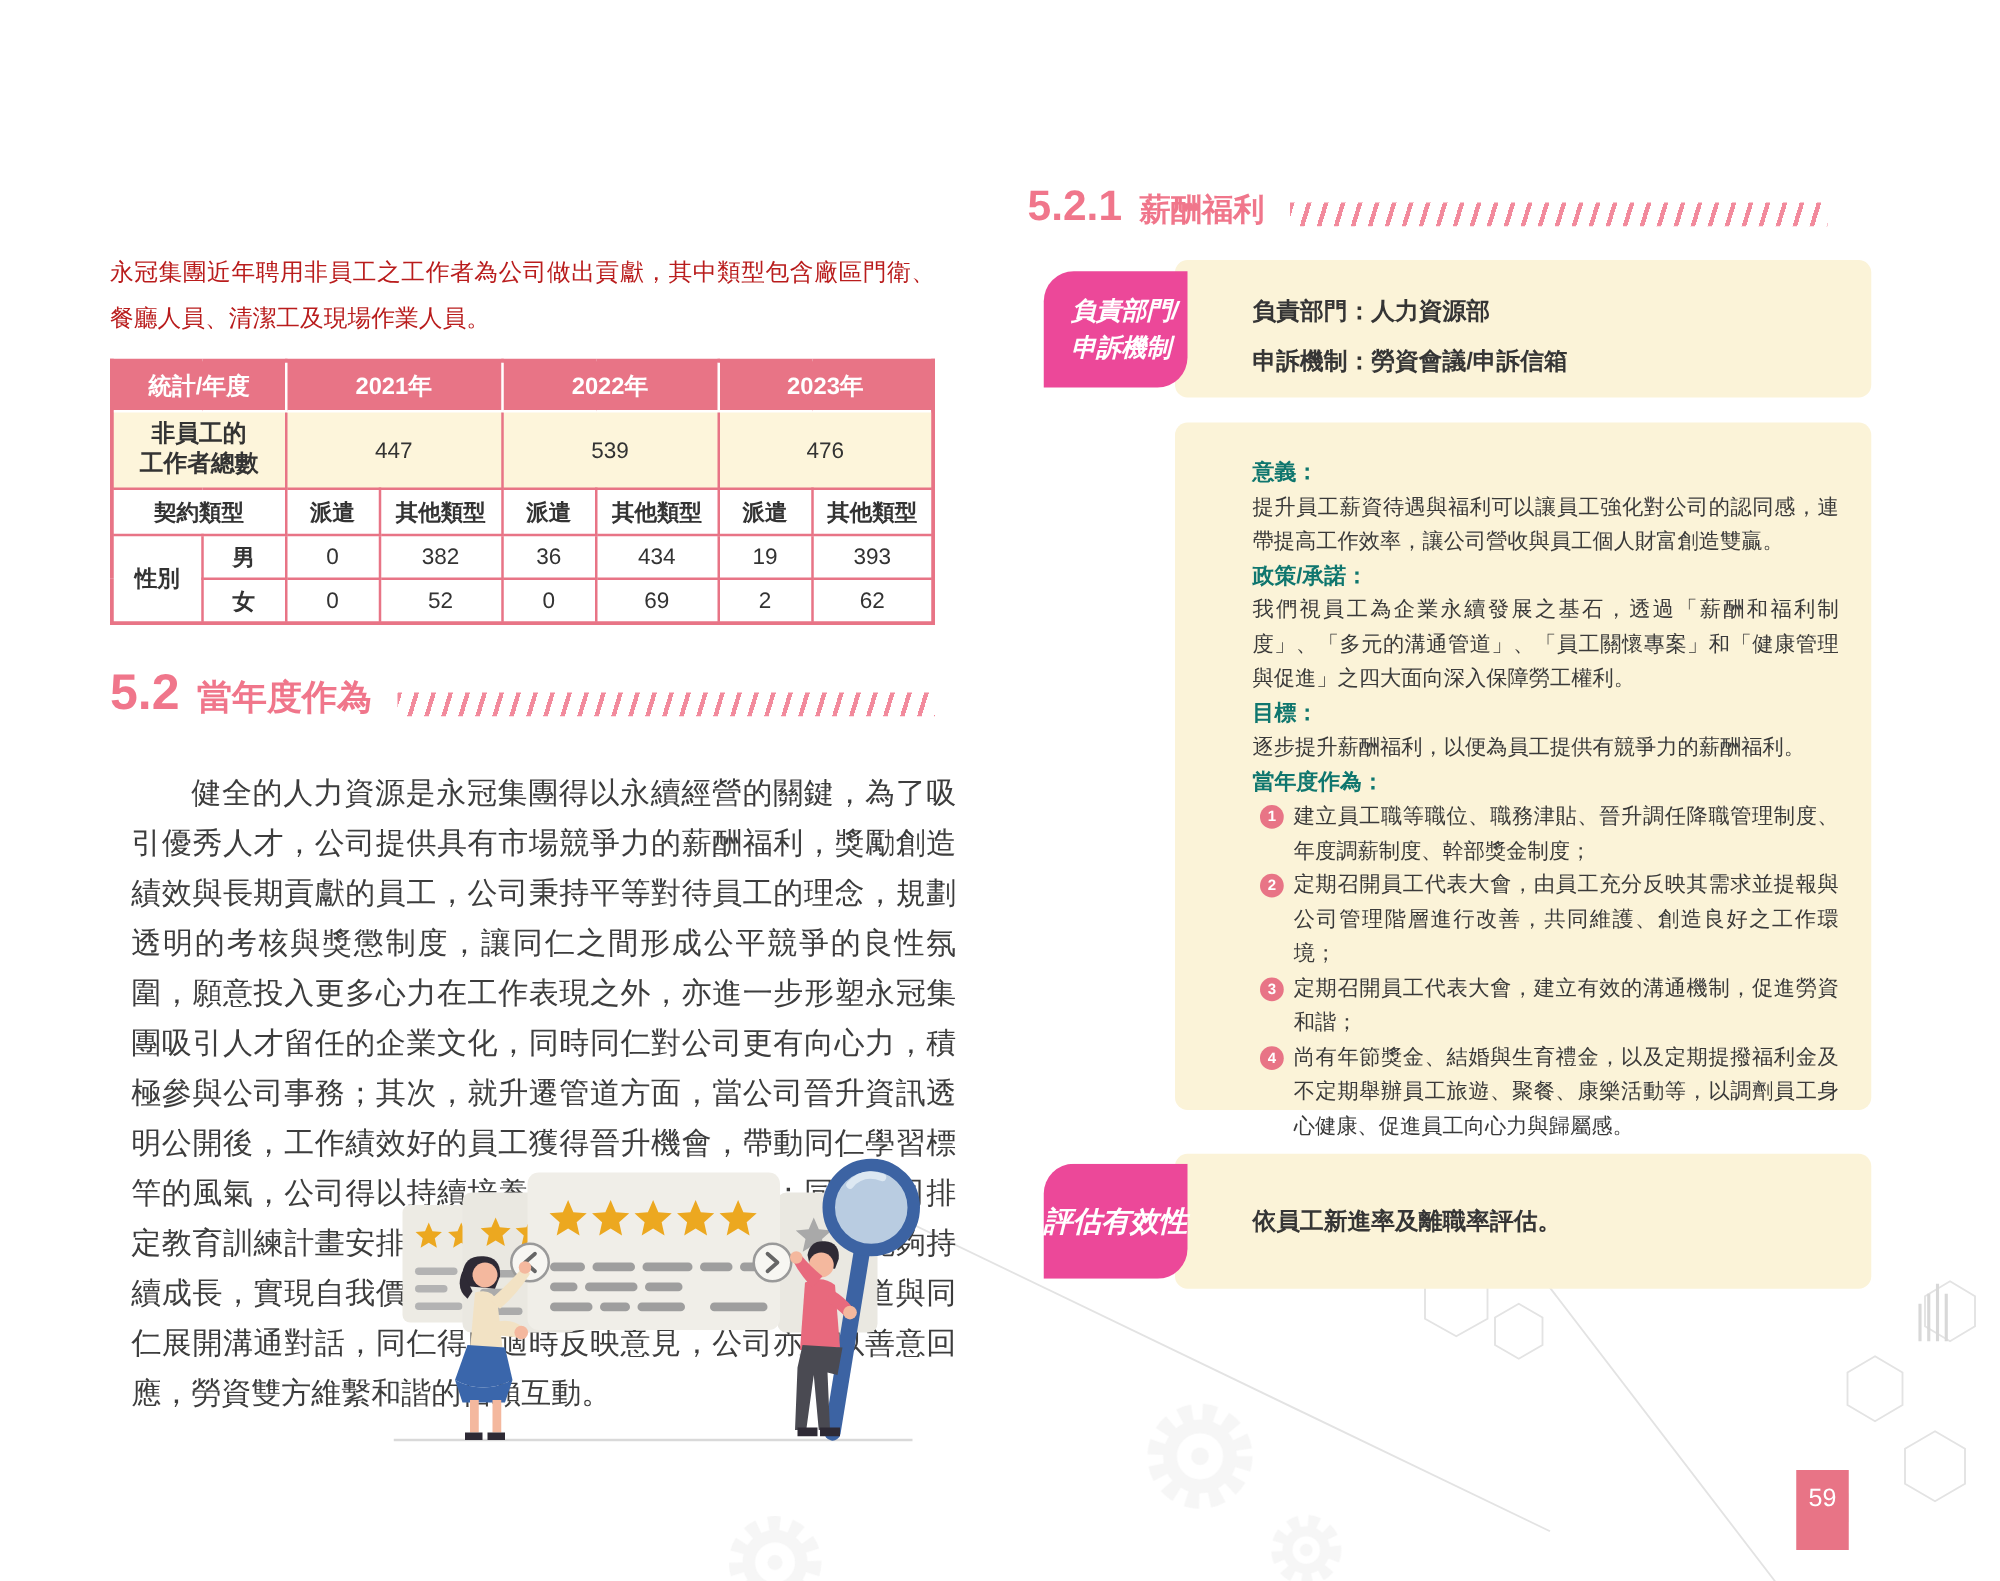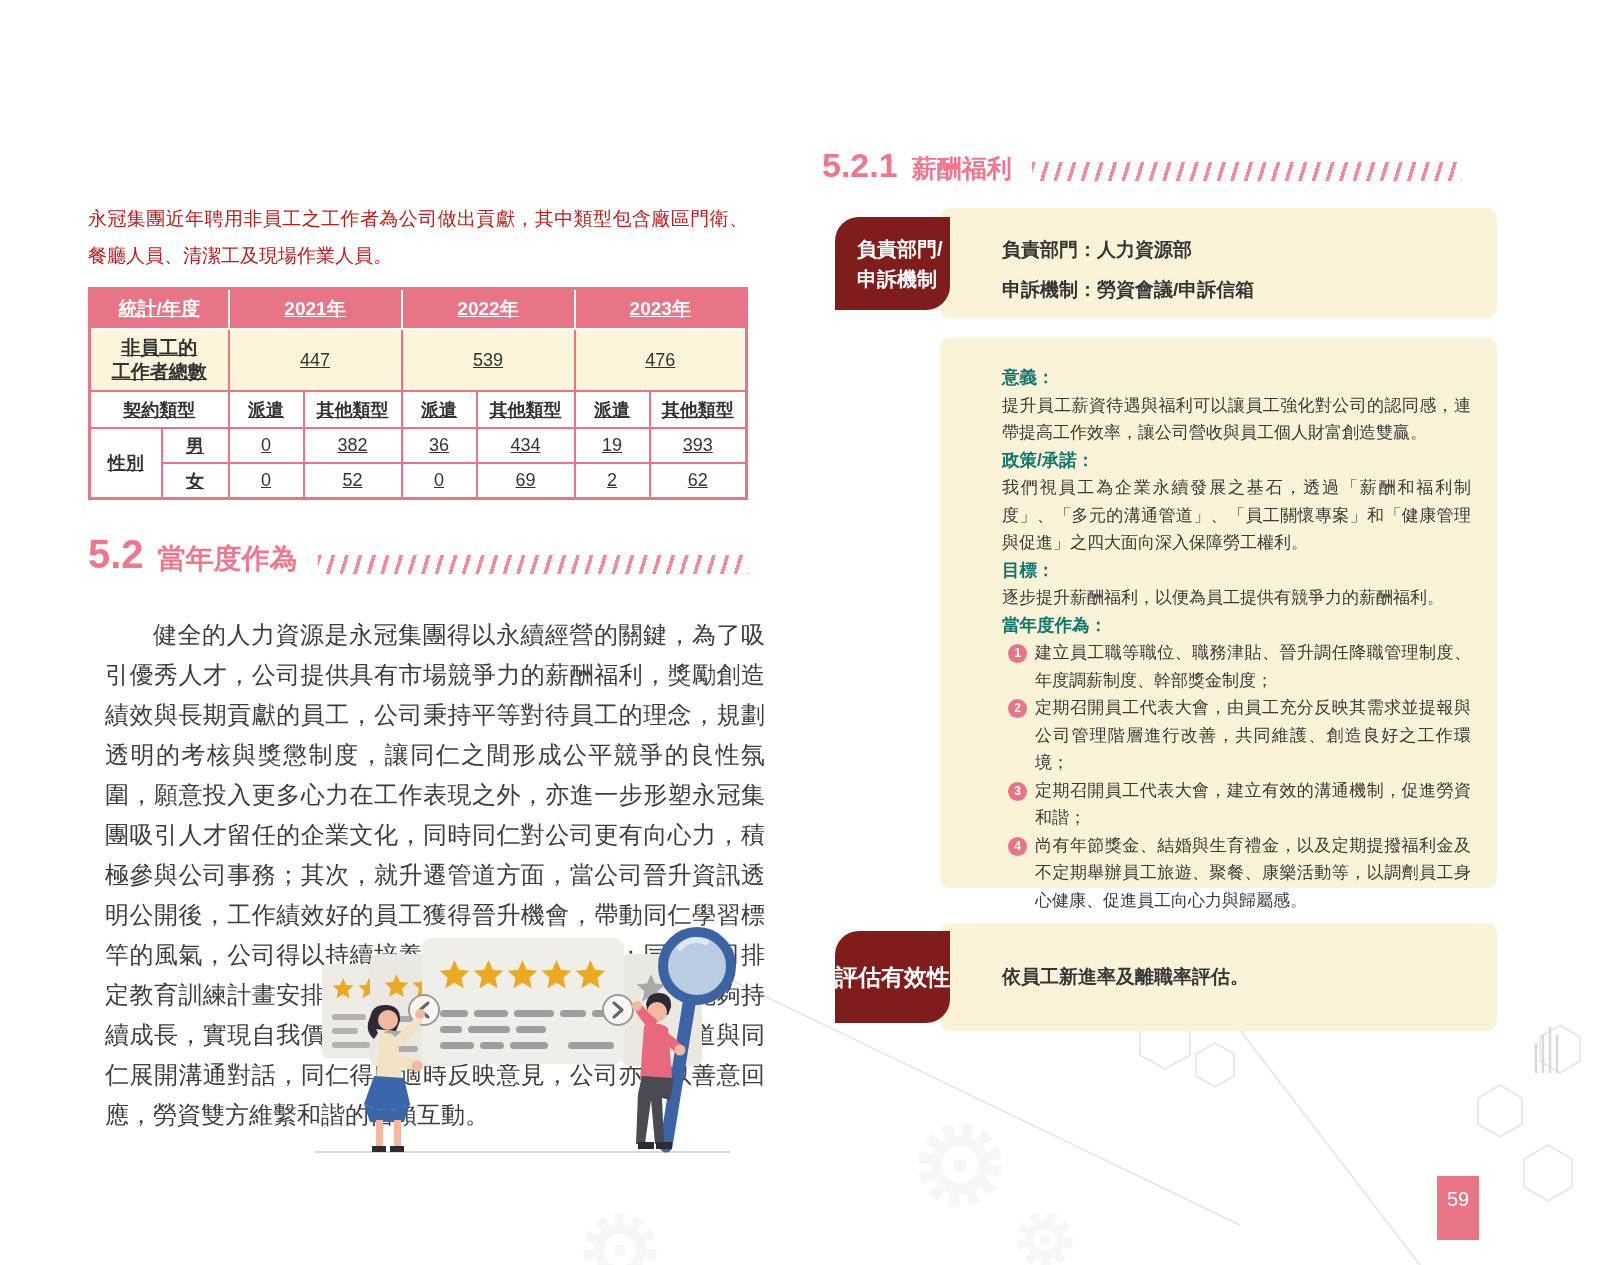--- a/index.html
+++ b/index.html
@@ -5,21 +5,21 @@
   html,body{margin:0;padding:0;background:#ffffff;}
   .page{position:relative;width:1600px;height:1265px;background:#ffffff;overflow:hidden;
         font-family:"Liberation Sans","DejaVu Sans",sans-serif;color:#3c3c3c;}
   
   .bg-deco{position:absolute;left:0;bottom:0;width:1600px;height:300px;pointer-events:none;}
   
   .intro{position:absolute;left:88px;top:200px;width:660px;font-size:19px;line-height:37px;
          text-align:justify;color:#b91c1c;margin:0;}
   .ne-table{position:absolute;left:88px;top:287px;border-collapse:collapse;table-layout:fixed;
             border:3px solid #e87486;font-size:18px;color:#333;}
-  .ne-table td,.ne-table th{border:2px solid #e87486;text-align:center;vertical-align:middle;padding:0;text-decoration:underline;}
+  .ne-table td,.ne-table th{border:2px solid #e87486;text-align:center;vertical-align:middle;padding:0;}
   .ne-table th{background:#e87486;color:#ffffff;font-weight:bold;font-size:19px;border-color:#ffffff;height:38px;}
   .ne-table .cream{background:#fdf5db;}
   .ne-table .total-label{font-weight:bold;line-height:24px;}
   .ne-table .zh{font-weight:bold;}
   .ne-table .num{font-weight:normal;font-size:18px;}
   .row-total td{height:60px;font-size:19px;}
   .row-contract td{height:35px;}
   .row-sex td{height:33px;}
   
   .sec-head{position:absolute;display:flex;align-items:baseline;}
@@ -28,22 +28,22 @@
   .slashes{align-self:flex-end;height:19px;margin-left:20px;margin-bottom:4px;
     background:repeating-linear-gradient(107deg,#f28a9c 0px,#f28a9c 3.5px,transparent 3.5px,transparent 13px);}
   .h52 .sec-num{font-size:40px;}
   .h52 .sec-title{font-size:28px;}
   .h521 .sec-num{font-size:34px;}
   .h521 .sec-title{font-size:25px;}
   .body52{position:absolute;left:88px;top:598px;width:660px;margin:17px;font-size:24px;line-height:40px;
           text-align:justify;text-indent:2em;color:#3d3d3d;}
   
   .ybox{position:absolute;background:#fbf3d8;border-radius:10px;}
-  .plabel{position:absolute;background:#7f1d1d;color:#ffffff;font-weight:bold;
-          border-radius:24px 0 24px 0;display:flex;flex-direction:column;justify-content:center;z-index:2;}
+  .plabel{position:absolute;background:#ec4899;color:#ffffff;font-weight:bold;
+          border-radius:24px 0 24px 0;display:flex;flex-direction:column;justify-content:center;z-index:2;font-style:italic;}
   .box1-label{left:835px;top:217px;width:115px;height:93px;font-size:20px;line-height:30px;padding-left:22px;box-sizing:border-box;}
   .box1{left:940px;top:208px;width:557px;height:110px;}
   .box1-content{padding:22px 30px 0 62px;font-size:19px;line-height:40px;font-weight:600;color:#353535;}
   .box2-label{left:835px;top:348px;width:115px;height:530px;font-size:20px;align-items:center;}
   .box2{left:940px;top:338px;width:557px;height:550px;}
   .box2-content{padding:26px 26px 0 62px;font-size:17px;line-height:27.5px;color:#3a3a3a;text-align:justify;}
   .box2-content b{font-size:17.5px;color:#0f766e;display:block;}
   .mi{display:flex;align-items:flex-start;padding-left:6px;}
   .mnum{flex:none;width:19px;height:19px;border-radius:50%;background:#e87486;color:#fff;
         font-size:12px;font-weight:bold;line-height:19px;text-align:center;margin:5px 8px 0 0;}

